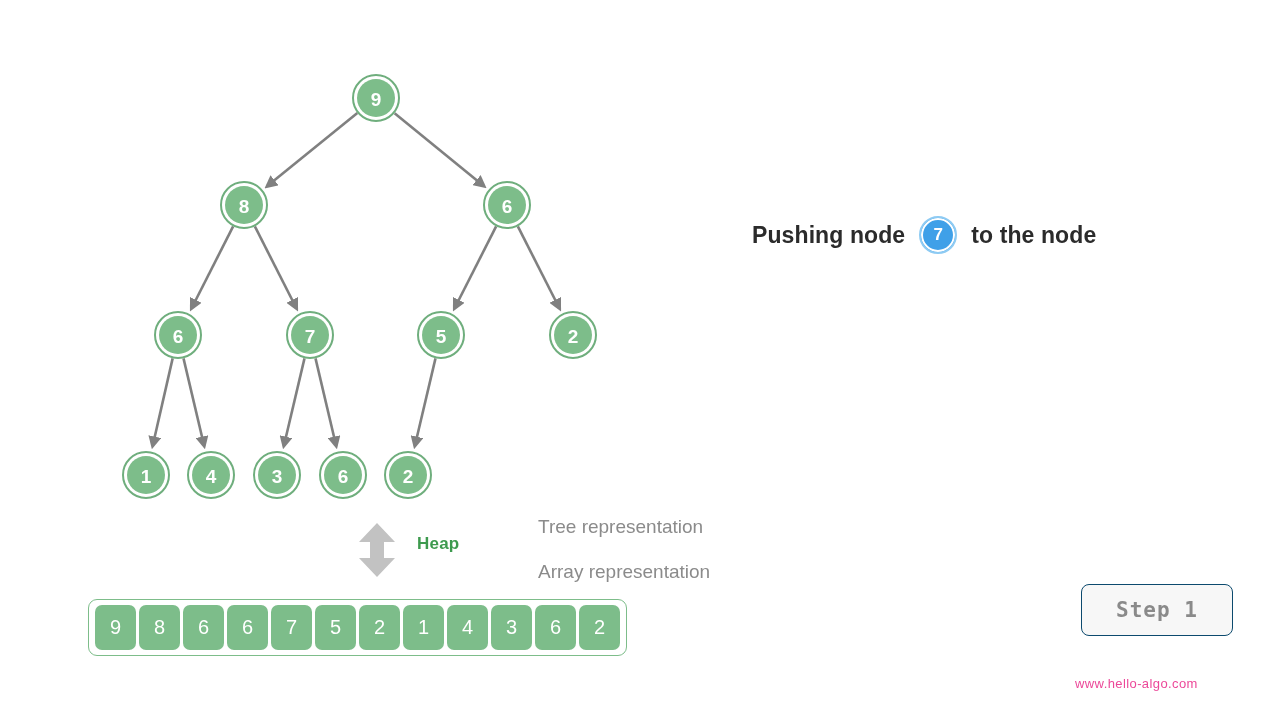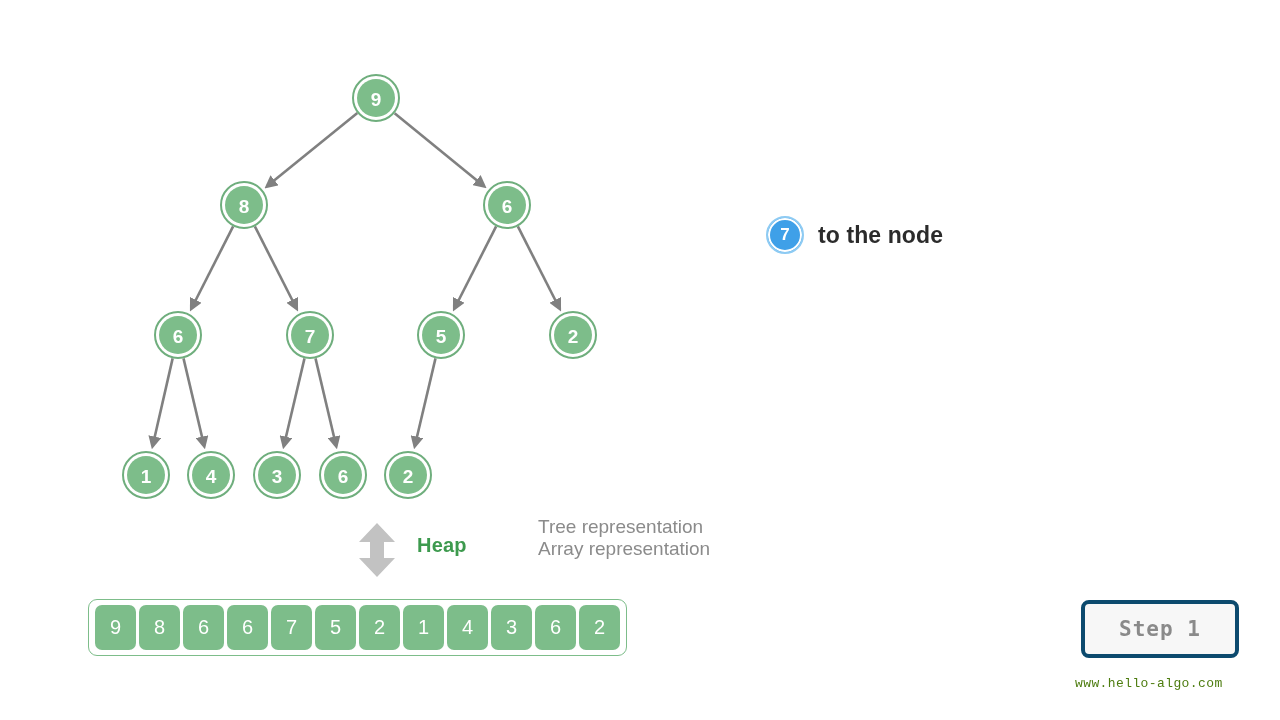--- a/index.html
+++ b/index.html
@@ -30,53 +30,53 @@
     box-shadow:inset 0 0 0 2px #ffffff;
     display:inline-flex;align-items:center;justify-content:center;
     color:#ffffff;font-size:17px;font-weight:700;
     margin:0 14px;flex:none;
   }
 
   
   .map-arrow{position:absolute;left:355px;top:522px;width:44px;height:56px;}
   .heap-word{
     position:absolute;left:417px;top:534px;
-    font-size:20px;font-weight:700;color:#3d9a4e;letter-spacing:.2px;
+    font-size:17px;font-weight:700;color:#3d9a4e;letter-spacing:.2px;
   }
   .rep-line{
     position:absolute;left:506px;
     font-size:19px;color:#8b8b8b;white-space:nowrap;margin-left:32px;
   }
   .rep-tree{top:516px;}
-  .rep-array{top:538px;text-align:center;}
+  .rep-array{top:561px;text-align:center;}
 
   
   .array-wrap{
     position:absolute;left:88px;top:599px;
     border:1.5px solid #7dbd8a;border-radius:9px;
     padding:5px 6px;display:flex;gap:3px;background:#ffffff;
   }
   .cell{
     width:41px;height:45px;border-radius:7px;background:#7dbd8a;
     display:flex;align-items:center;justify-content:center;
     color:#ffffff;font-size:20px;font-weight:400;
   }
 
   
   .step-badge{
-    position:absolute;left:1081px;top:600px;width:150px;height:50px;
-    border:4px solid #0c4a6e;border-radius:8px;background:#f7f7f7;
+    position:absolute;left:1081px;top:584px;width:150px;height:50px;
+    border:1px solid #0c4a6e;border-radius:8px;background:#f7f7f7;
     display:flex;align-items:center;justify-content:center;
     font-family:"DejaVu Sans Mono","Liberation Mono",monospace;
     font-size:21px;font-weight:700;color:#8a8a8a;letter-spacing:1px;
   }
   .watermark{
     position:absolute;left:1075px;top:676px;
-    font-family:Liberation Mono, monospace;
-    font-size:13px;color:#4d7c0f;letter-spacing:.4px;
+    font-family:Liberation Sans, sans-serif;
+    font-size:13px;color:#ec4899;letter-spacing:.4px;
   }
 </style>
 </head>
 <body>
 
 <div id="stage">
 
   <svg id="tree" viewBox="0 0 1280 720" xmlns="http://www.w3.org/2000/svg">
     <defs>
       <marker id="arrowhead" markerWidth="5" markerHeight="5" refX="3.6" refY="2.5" orient="auto" markerUnits="strokeWidth">
@@ -154,20 +154,21 @@
         </g>
         <g>
           <circle cx="408" cy="475" r="23" fill="none" stroke="#6fae7d" stroke-width="2"></circle>
           <circle cx="408" cy="475" r="19" fill="#7dbd8a"></circle>
           <text x="408" y="476" class="node-label">2</text>
         </g>
       </g>
   </svg>
 
   <div class="headline">
+    <span class="seg">Pushing node</span>
     <span class="pushnode">7</span>
     <span class="seg">to the node</span>
   </div>
 
   <svg class="map-arrow" viewBox="0 0 44 56" xmlns="http://www.w3.org/2000/svg">
     <path d="M22 1 L40 20 L29 20 L29 36 L40 36 L22 55 L4 36 L15 36 L15 20 L4 20 Z" fill="#c2c2c2"></path>
   </svg>
   <div class="heap-word">Heap</div>
   <div class="rep-line rep-tree">Tree representation</div>
   <div class="rep-line rep-array">Array representation</div>

